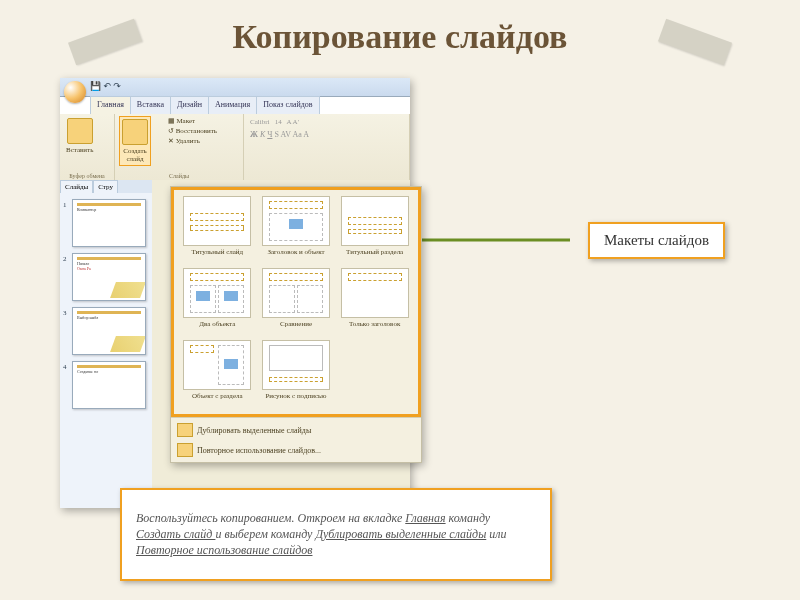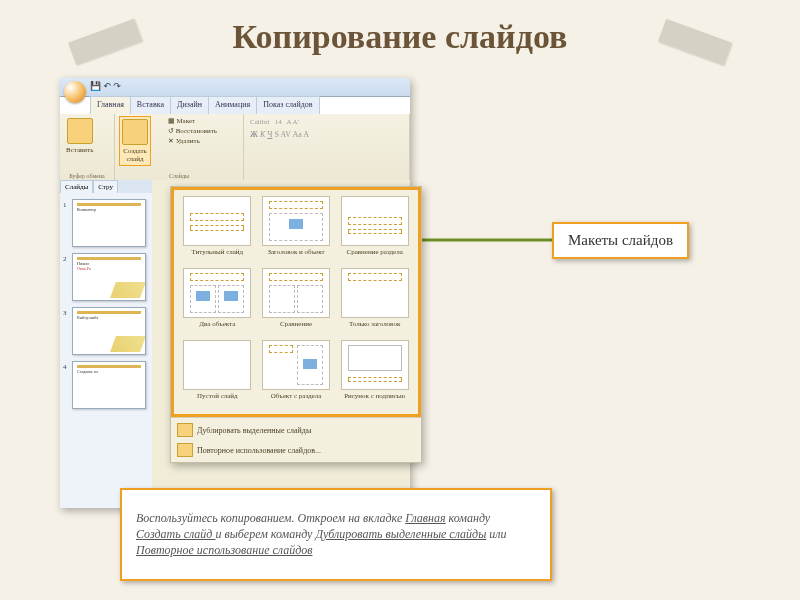--- a/index.html
+++ b/index.html
@@ -153,21 +153,21 @@
               <div class="lt-body"></div>
               <div class="lt-center"></div>
             </div>
             <div class="layout-label">Заголовок и объект</div>
           </div>
     <div class="layout">
             <div class="layout-thumb">
               <div class="lt-title" style="top:20px"></div>
               <div class="lt-title" style="top:32px;height:3px"></div>
             </div>
-            <div class="layout-label">Сравнение раздела</div>
+            <div class="layout-label">Титульный раздела</div>
           </div>
     <div class="layout">
             <div class="layout-thumb">
               <div class="lt-title"></div>
               <div class="lt-half-l"></div>
               <div class="lt-half-r"></div>
               <div class="lt-center" style="left:12px"></div>
               <div class="lt-center" style="left:40px"></div>
             </div>
             <div class="layout-label">Два объекта</div>
@@ -180,24 +180,20 @@
             </div>
             <div class="layout-label">Сравнение</div>
           </div>
     <div class="layout">
             <div class="layout-thumb">
               <div class="lt-title"></div>
             </div>
             <div class="layout-label">Только заголовок</div>
           </div>
     <div class="layout">
-            <div class="layout-thumb"></div>
-            <div class="layout-label">Пустой слайд</div>
-          </div>
-    <div class="layout">
             <div class="layout-thumb">
               <div class="lt-title" style="right:36px"></div>
               <div class="lt-half-r" style="top:4px"></div>
               <div class="lt-center" style="left:40px;top:18px"></div>
             </div>
             <div class="layout-label">Объект с раздела</div>
           </div>
     <div class="layout">
             <div class="layout-thumb">
               <div class="lt-body" style="top:4px;bottom:18px;border-style:solid"></div>
@@ -216,18 +212,18 @@
             <span>Повторное использование слайдов...</span>
           </div>
    </div>
   </div>
  </div>
 
  <svg class="arrow" style="left:360px;top:225px" width="220" height="30">
   <line x1="210" y1="15" x2="15" y2="15" class="arrow-line"></line>
   <polygon points="0,15 18,8 18,22" class="arrow-head"></polygon>
  </svg>
- <div class="callout" style="left:552px;top:222px"><span>Макеты слайдов</span></div>
+ <div class="callout" style="left:588px;top:222px"><span>Макеты слайдов</span></div>
 
  <div class="instruction">
   <span>Воспользуйтесь копированием. Откроем на вкладке </span><span class="u">Главная</span><span> команду </span><span class="u">Создать слайд </span><span>и выберем команду </span><span class="u">Дублировать выделенные слайды</span><span> или </span><span class="u">Повторное использование слайдов</span>
  </div>
 </div>
 
 </body></html>

